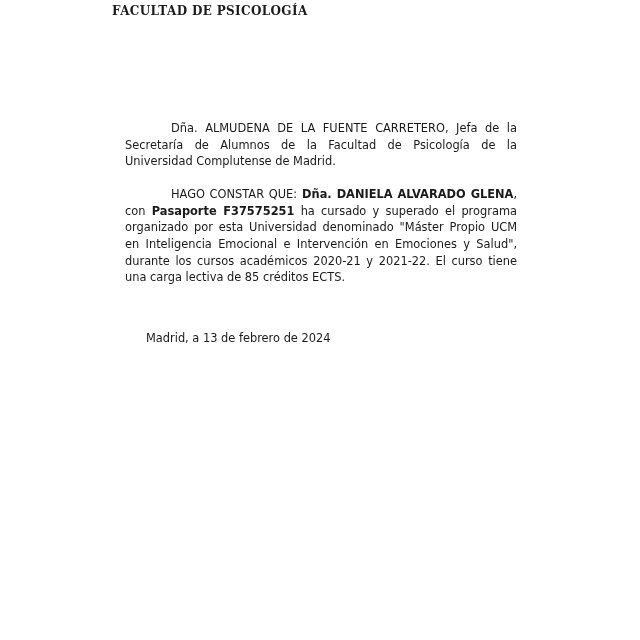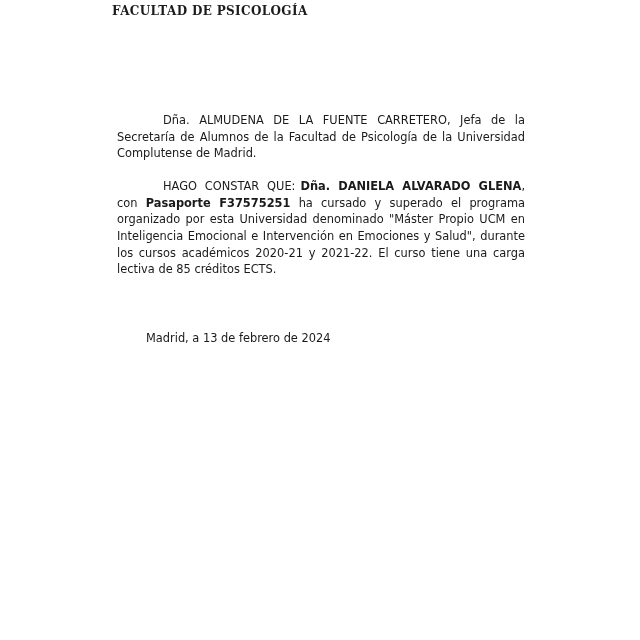--- a/index.html
+++ b/index.html
@@ -43,21 +43,21 @@
     left: 113px;
     top: 108px;
     width: 416px;
   }
 
   .para {
     font-size: 11.4px;
     line-height: 16.6px;
     text-align: justify;
     text-justify: inter-word;
-    margin: 4px;
+    margin: 12px;
     color: #1a1a1a;
   }
 
   .para + .para {
     margin-top: 16.5px;
   }
 
   .indent {
     display: inline-block;
     width: 46px;

